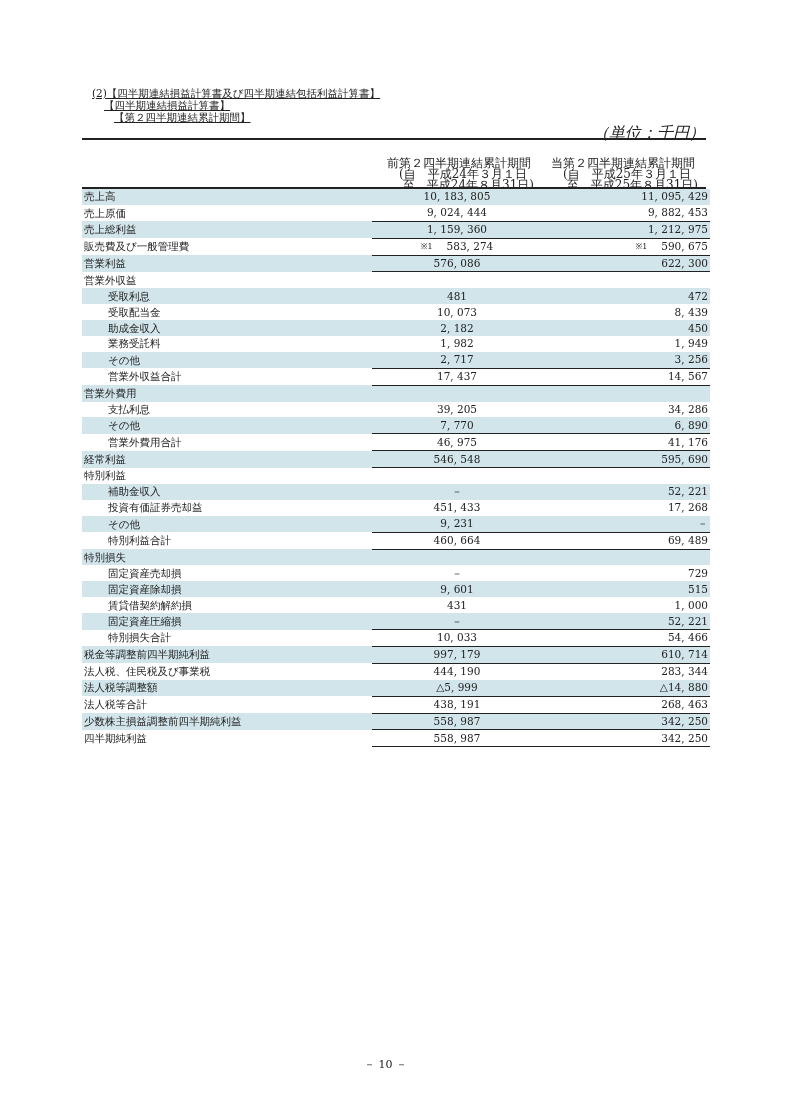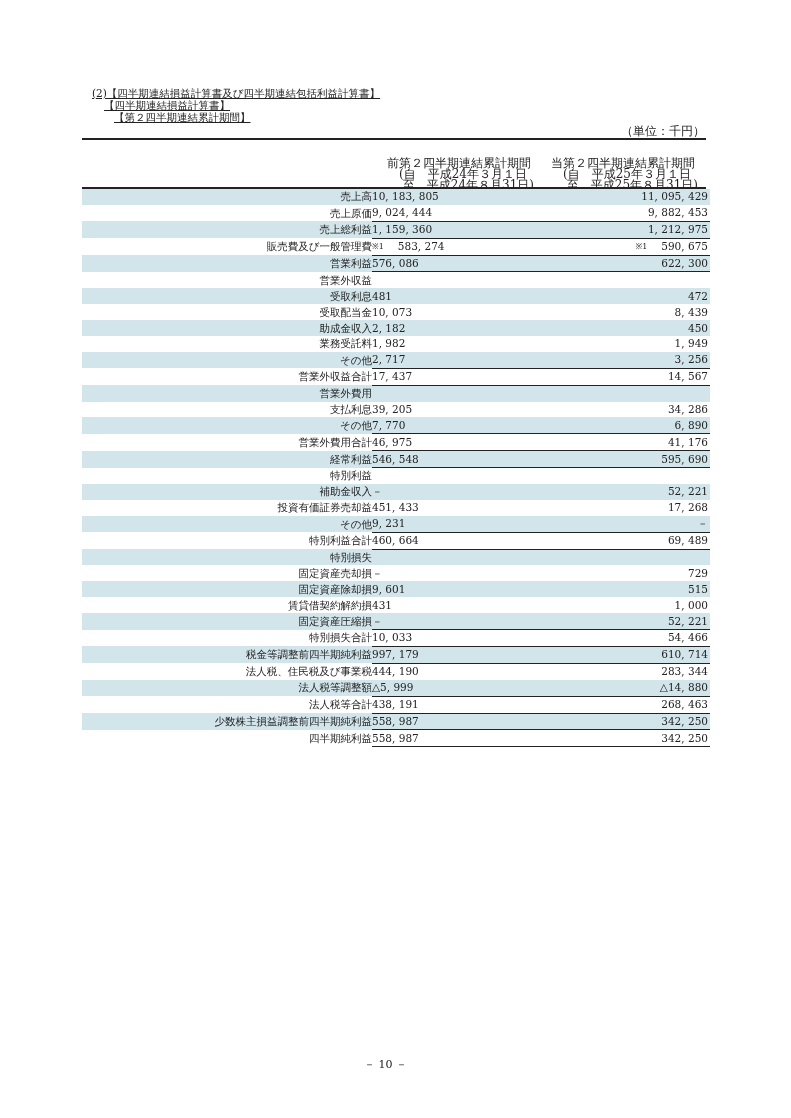--- a/index.html
+++ b/index.html
@@ -1,31 +1,31 @@
 <!DOCTYPE html>
 <html><head>
 <meta charset="utf-8">
 <style>
   html, body { margin:0; padding:0; background:#ffffff; }
   body { width:791px; height:1118px; position:relative; font-family:"DejaVu Serif", "Liberation Serif", serif; color:#222; font-size:10.5px; }
   .heading { position:absolute; left:92px; top:87px; line-height:12px; font-size:10.5px; }
   .heading div { white-space:nowrap;text-decoration:underline; }
   .h2 { padding-left:12px; }
   .h3 { padding-left:22px; }
-  .unit { position:absolute; right:86px; top:123px; font-size:12px; }
+  .unit { position:absolute; right:86px; top:123px; font-size:16px;font-style:italic; }
   .topline { position:absolute; left:82px; top:138px; width:624px; height:2px; background:#222; }
   .colhead { position:absolute; top:158px; font-size:12px; line-height:11px; white-space:pre; }
   .colhead.c1 { left:387px; }
   .colhead.c2 { left:551px; }
   .hdrline { position:absolute; left:82px; top:187px; width:624px; height:2px; background:#222; }
   table { position:absolute; left:82px; top:189px; width:624px; border-collapse:collapse; table-layout:fixed; }
   td { padding:0; height:15.9px; line-height:15px; font-size:10.5px; white-space:nowrap; }
-  td.lbl { width:288px; padding-left:2px;text-align:right; }
+  td.lbl { width:288px; padding-left:2px; }
   td.lbl.ind { padding-left:26px; }
-  td.v1 { width:170px; text-align:left; padding-right:0; }
+  td.v1 { width:170px; text-align:center; padding-right:0; }
   td.v2 { width:166px; text-align:right; padding-right:2px; }
   tr.shade td { background:#d2e5eb; }
   tr.sub td.v1, tr.sub td.v2 { border-top:1.5px solid #222; }
   tr.end td.v1, tr.end td.v2 { border-bottom:1.5px solid #222; }
   .note { font-size:8px; vertical-align:top; margin-right:14px; }
   .pagenum { position:absolute; left:0; width:771px; top:1057px; text-align:center; font-size:11px; }
 </style>
 </head>
 <body>
 

